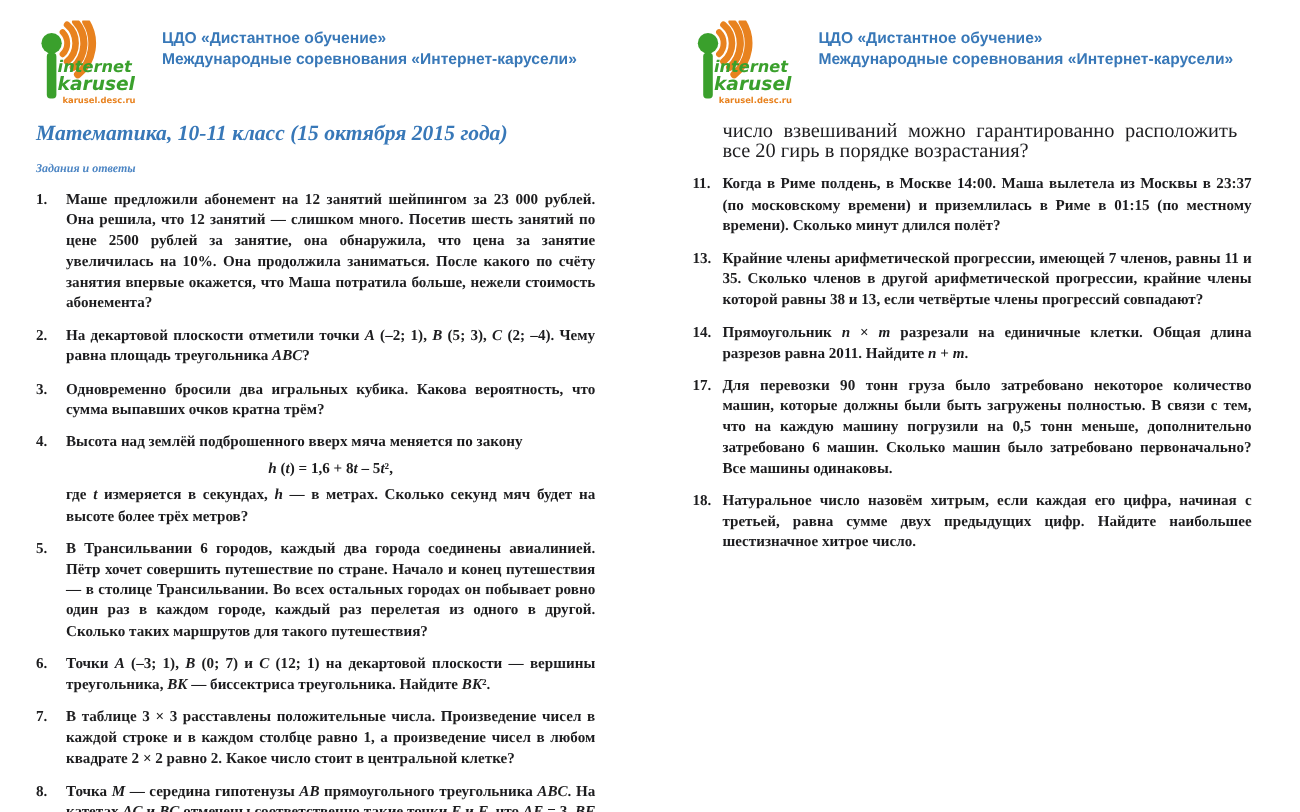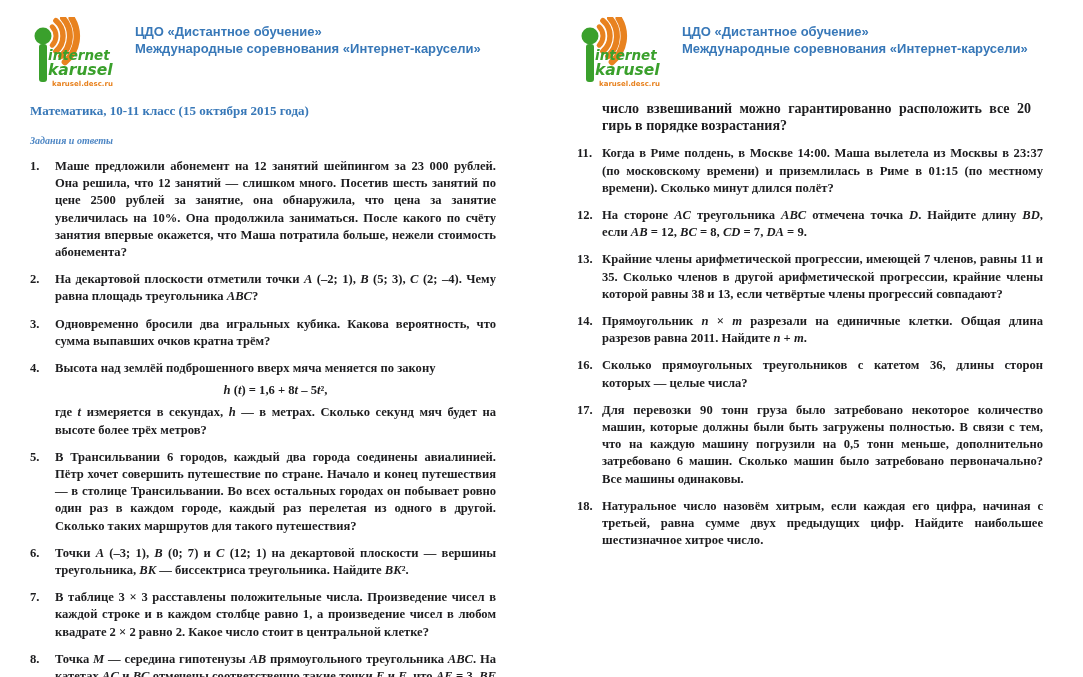--- a/index.html
+++ b/index.html
@@ -8,32 +8,32 @@
   .sheet{position:relative;width:1083px;height:677px;background:#fff;}
   .page{position:absolute;top:17px;width:466px;}
   .page.left{left:30px;}
   .page.right{left:577px;}
 
   .page-head{display:flex;align-items:flex-start;gap:15px;height:83px;}
   .logo{flex:none;}
   .org{font-family:"Liberation Sans",sans-serif;font-weight:bold;
        color:#3878b8;font-size:13px;line-height:17px;padding-top:6px;}
 
-  .doc-title{font-size:13px;font-weight:bold;color:#3878b8;
-             margin:0 0 10px 0;line-height:22px;}
+  .doc-title{font-size:18px;font-weight:bold;color:#3878b8;
+             margin:0 0 10px 0;line-height:22px;font-style:italic;}
   .section-heading{font-size:10px;font-weight:bold;font-style:italic;
                    color:#4d86c4;margin:0 0 9px 0;line-height:17px;}
 
   .problems{font-size:12.6px;line-height:17.2px;font-weight:bold;}
   .problem{display:flex;margin:0 0 10px 0;}
   .pnum{flex:none;width:25px;}
   .ptext{flex:1;text-align:justify;}
   .ptext .formula{display:block;text-align:center;margin:5px 0;}
 
-  .continuation{font-size:14px;line-height:17.2px;font-weight:bold;
+  .continuation{font-size:17px;line-height:17.2px;font-weight:normal;
                 margin:0 12px 11px 25px;text-align:justify;}
 </style>
 </head>
 <body>
 
 <div class="sheet">
 
   <div class="page left">
     <div class="page-head">
       <svg class="logo" width="90" height="74" viewBox="0 0 90 74">
@@ -126,40 +126,32 @@
 
     <p class="continuation">число взвешиваний можно гарантированно расположить все 20 гирь в порядке возрастания?</p>
 
     <div class="problems">
 
         <div class="problem">
           <span class="pnum">11.</span>
           <div class="ptext">Когда в Риме полдень, в Москве 14:00. Маша вылетела из Москвы в 23:37 (по московскому времени) и приземлилась в Риме в 01:15 (по местному времени). Сколько минут длился полёт?</div>
         </div>
 
-        <div class="problem">
-          <span class="pnum">12.</span>
-          <div class="ptext">На стороне <i>AC</i> треугольника <i>ABC</i> отмечена точка <i>D</i>. Найдите длину <i>BD</i>, если <i>AB</i> = 12, <i>BC</i> = 8, <i>CD</i> = 7, <i>DA</i> = 9.</div>
-        </div>
 
         <div class="problem">
           <span class="pnum">13.</span>
           <div class="ptext">Крайние члены арифметической прогрессии, имеющей 7 членов, равны 11 и 35. Сколько членов в другой арифметической прогрессии, крайние члены которой равны 38 и 13, если четвёртые члены прогрессий совпадают?</div>
         </div>
 
         <div class="problem">
           <span class="pnum">14.</span>
           <div class="ptext">Прямоугольник <i>n</i> × <i>m</i> разрезали на единичные клетки. Общая длина разрезов равна 2011. Найдите <i>n</i> + <i>m</i>.</div>
         </div>
 
 
-        <div class="problem">
-          <span class="pnum">16.</span>
-          <div class="ptext">Сколько прямоугольных треугольников с катетом 36, длины сторон которых — целые числа?</div>
-        </div>
 
         <div class="problem">
           <span class="pnum">17.</span>
           <div class="ptext">Для перевозки 90 тонн груза было затребовано некоторое количество машин, которые должны были быть загружены полностью. В связи с тем, что на каждую машину погрузили на 0,5 тонн меньше, дополнительно затребовано 6 машин. Сколько машин было затребовано первоначально? Все машины одинаковы.</div>
         </div>
 
         <div class="problem">
           <span class="pnum">18.</span>
           <div class="ptext">Натуральное число назовём хитрым, если каждая его цифра, начиная с третьей, равна сумме двух предыдущих цифр. Найдите наибольшее шестизначное хитрое число.</div>
         </div>

